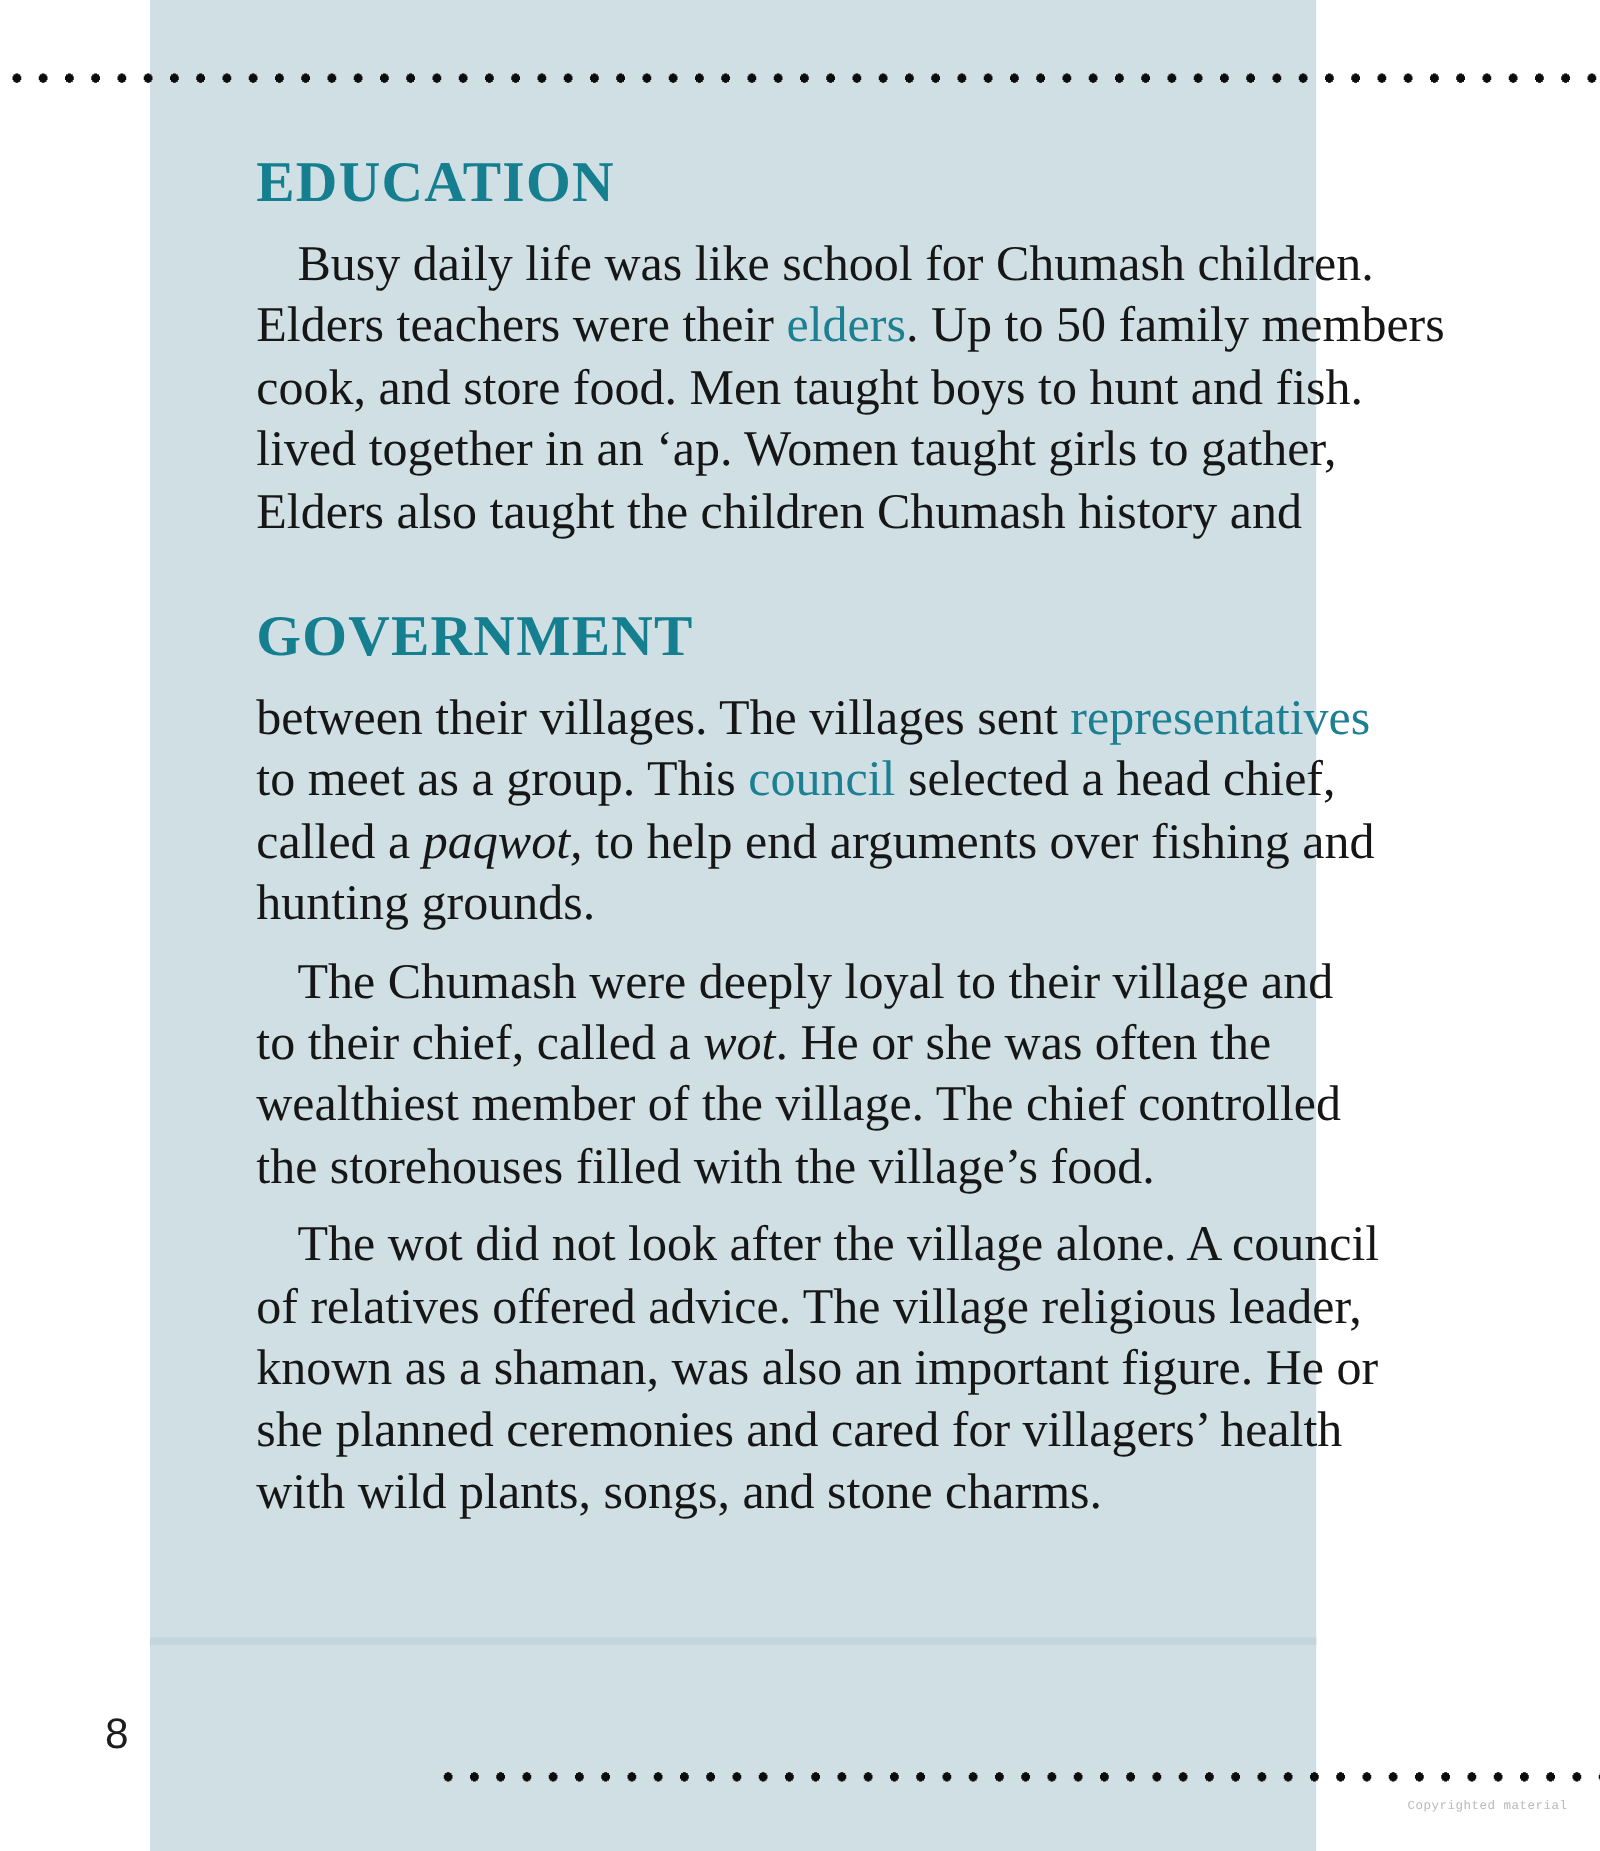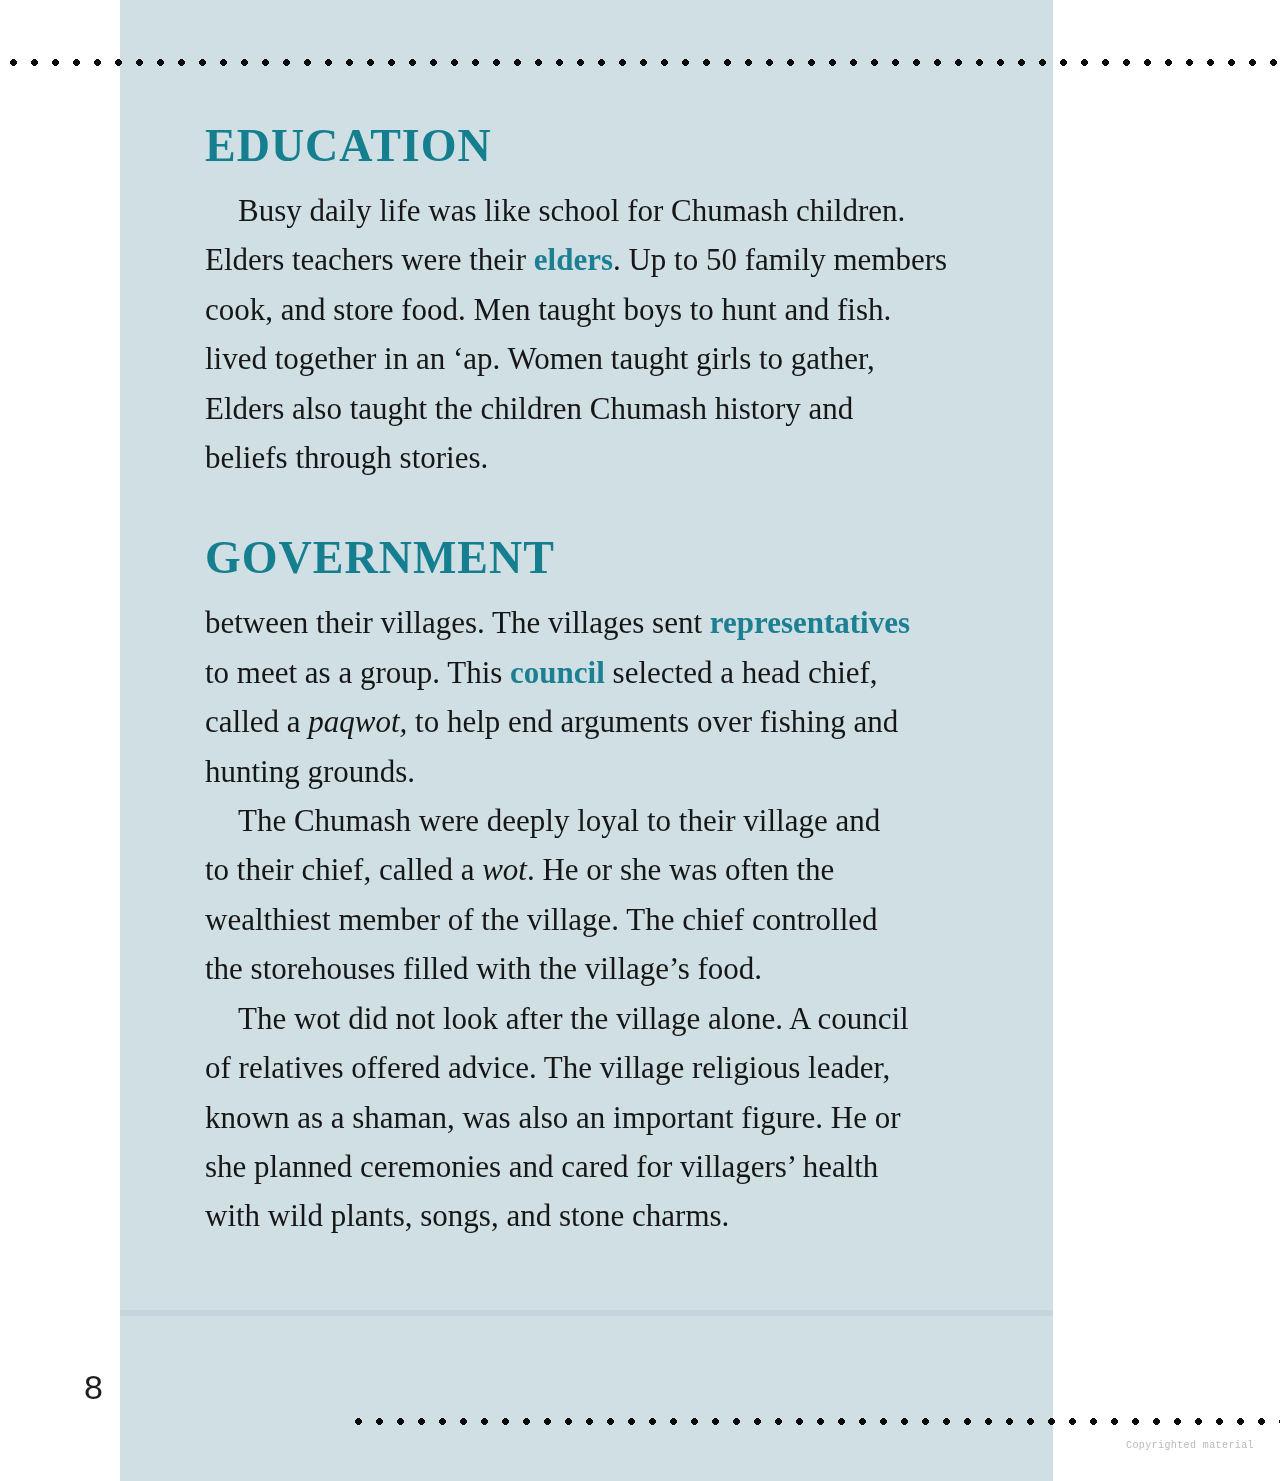--- a/index.html
+++ b/index.html
@@ -66,34 +66,34 @@
     letter-spacing: 1px;
     color: var(--heading_teal, #157f90);
   }
   .para {
     margin: 0;
   }
   .para + h2 {
     margin-top: 50px;
   }
   .para + .para {
-    margin-top: 0;
+    margin-top: 13px;
   }
   .line {
-    font-size: 31px;
+    font-size: 40px;
     line-height: 49.4px;
     color: var(--text, #161616);
     white-space: nowrap;
   }
   .line.indent {
     text-indent: 33px;
   }
   .kw {
     color: var(--keyword_teal, #1c7f92);
-    font-weight: 700;
+    font-weight: 400;
   }
   .it {
     font-style: italic;
   }
   .page-number {
     position: absolute;
     left: 84px;
     top: 1368px;
     font-family: "Liberation Sans", sans-serif;
     font-size: 34px;
@@ -120,21 +120,20 @@
   <div class="dotted dotted-bottom"></div>
 
   <div class="content" id="content-column">
       <h2>EDUCATION</h2>
       <div class="para">
         <div class="line indent"><span>Busy daily life was like school for Chumash children.</span></div>
         <div class="line"><span>Elders teachers were their </span><span class="kw">elders</span><span>. Up to 50 family members</span></div>
         <div class="line"><span>cook, and store food. Men taught boys to hunt and fish.</span></div>
         <div class="line"><span>lived together in an ‘ap. Women taught girls to gather,</span></div>
         <div class="line"><span>Elders also taught the children Chumash history and</span></div>
-        <div class="line"><span>beliefs through stories.</span></div>
       </div>
       <h2>GOVERNMENT</h2>
       <div class="para">
         <div class="line"><span>between their villages. The villages sent </span><span class="kw">representatives</span></div>
         <div class="line"><span>to meet as a group. This </span><span class="kw">council</span><span> selected a head chief,</span></div>
         <div class="line"><span>called a </span><span class="it">paqwot,</span><span> to help end arguments over fishing and</span></div>
         <div class="line"><span>hunting grounds.</span></div>
       </div>
       <div class="para">
         <div class="line indent"><span>The Chumash were deeply loyal to their village and</span></div>

